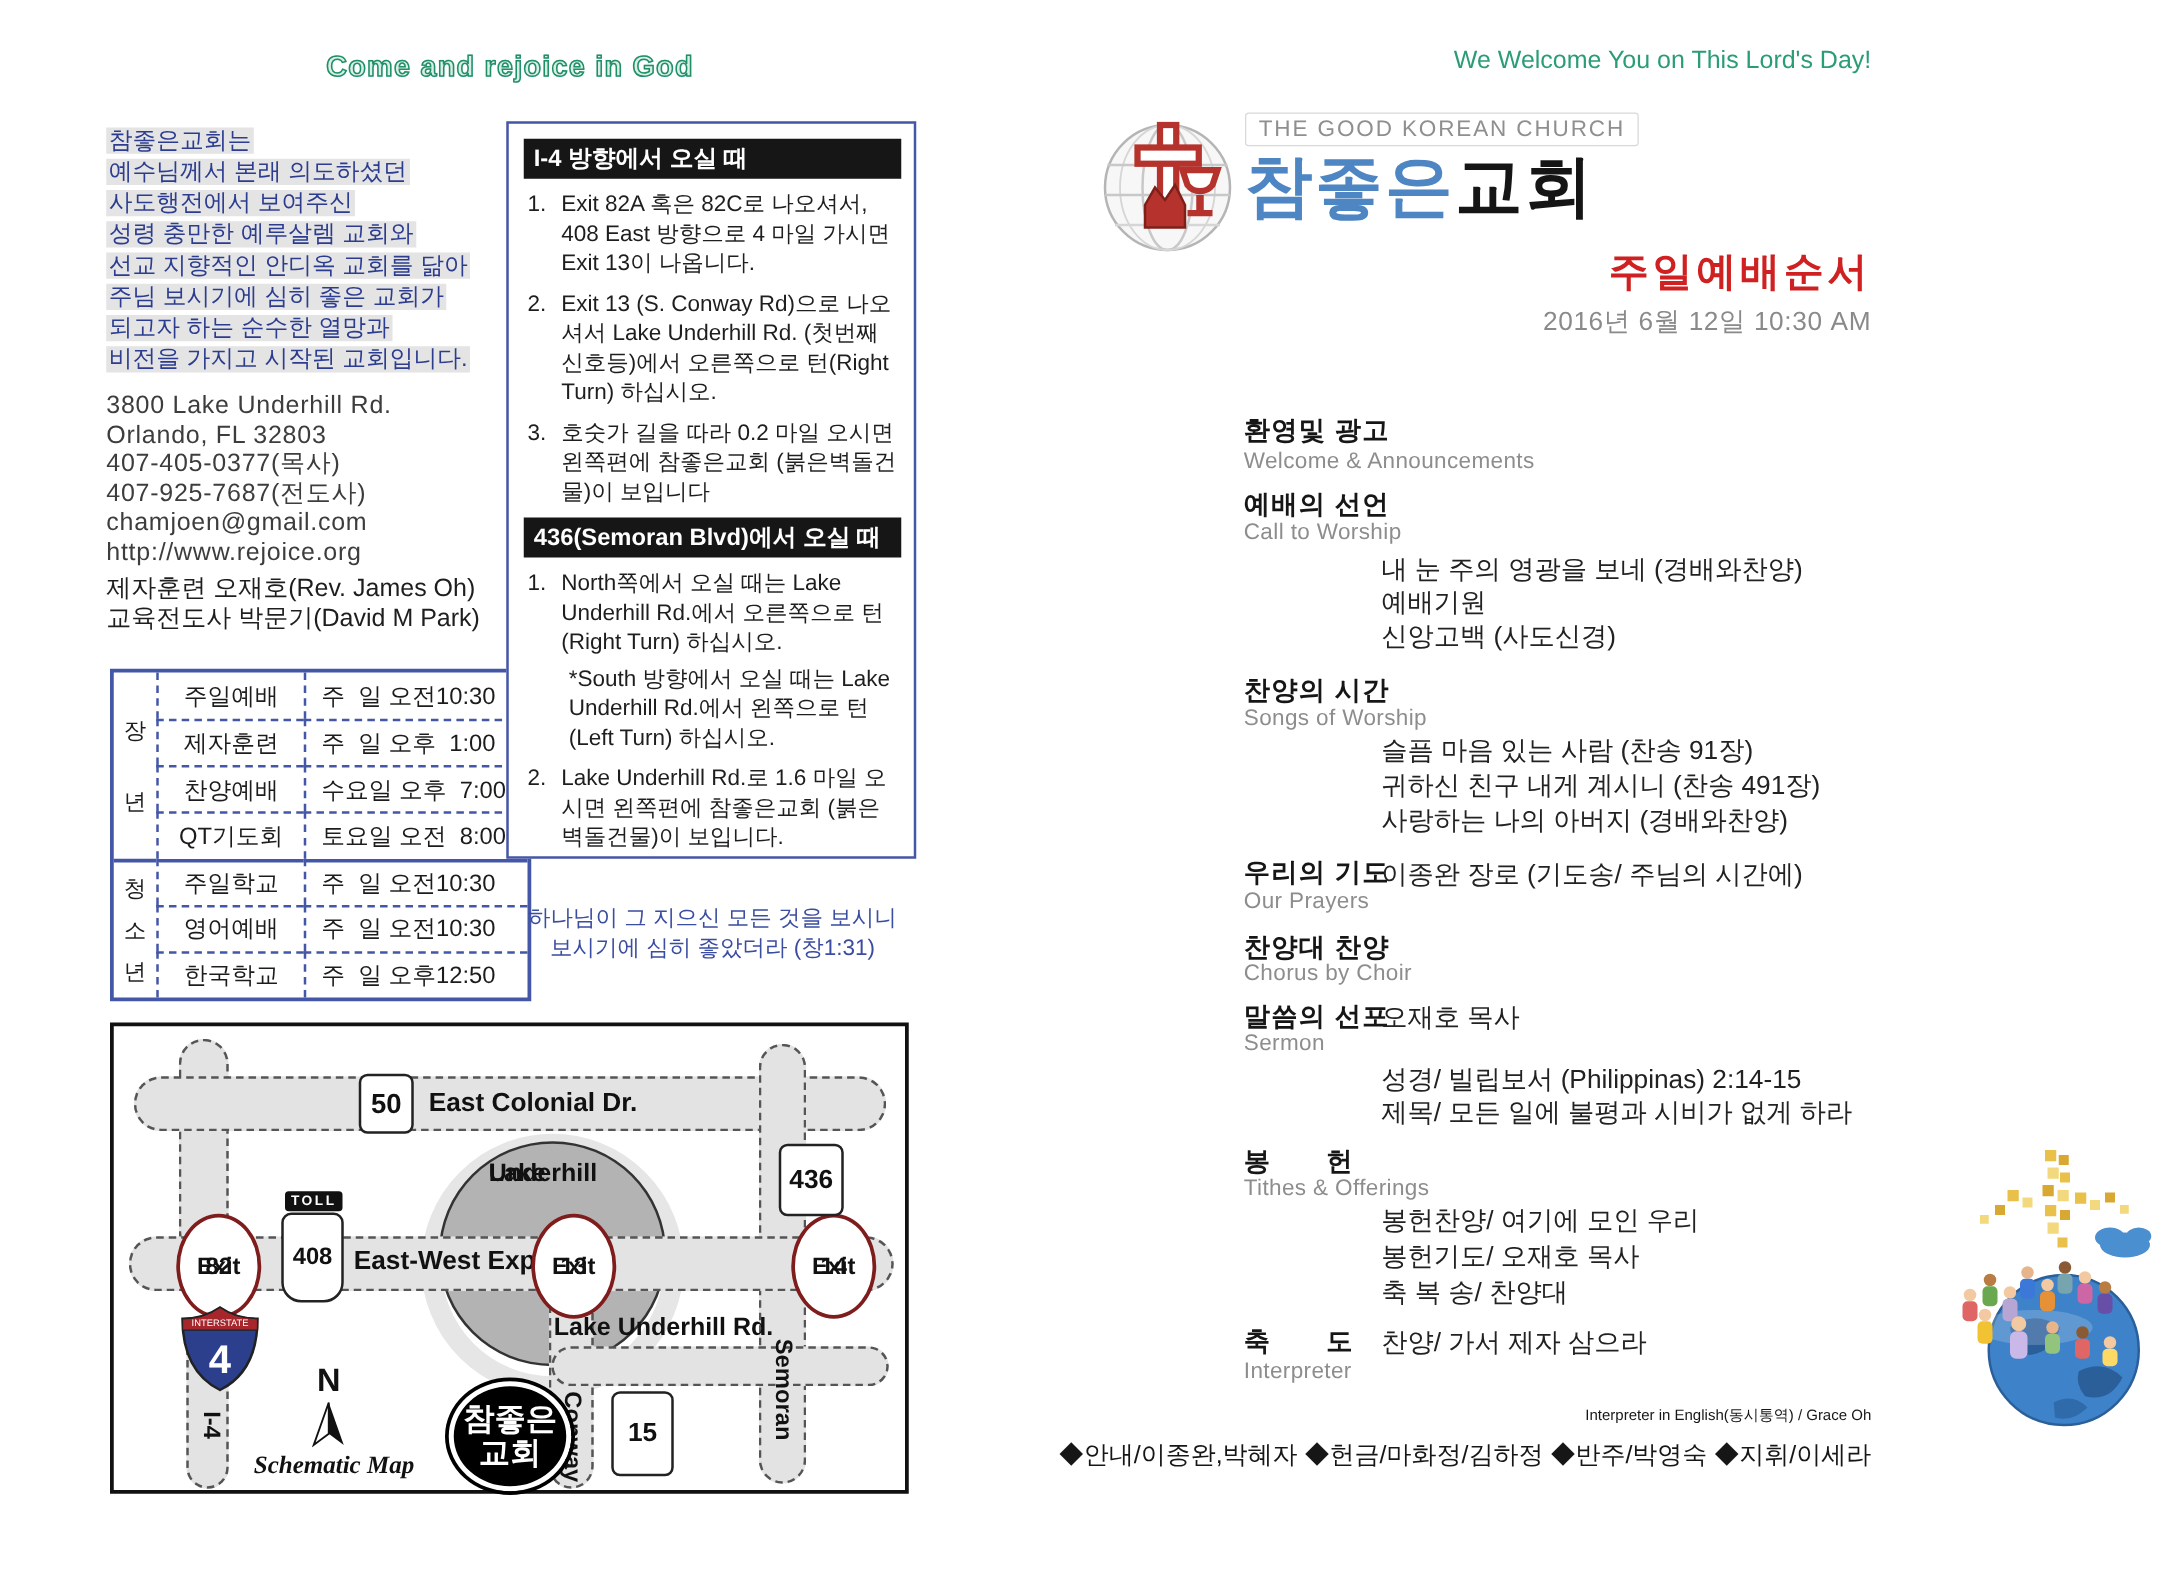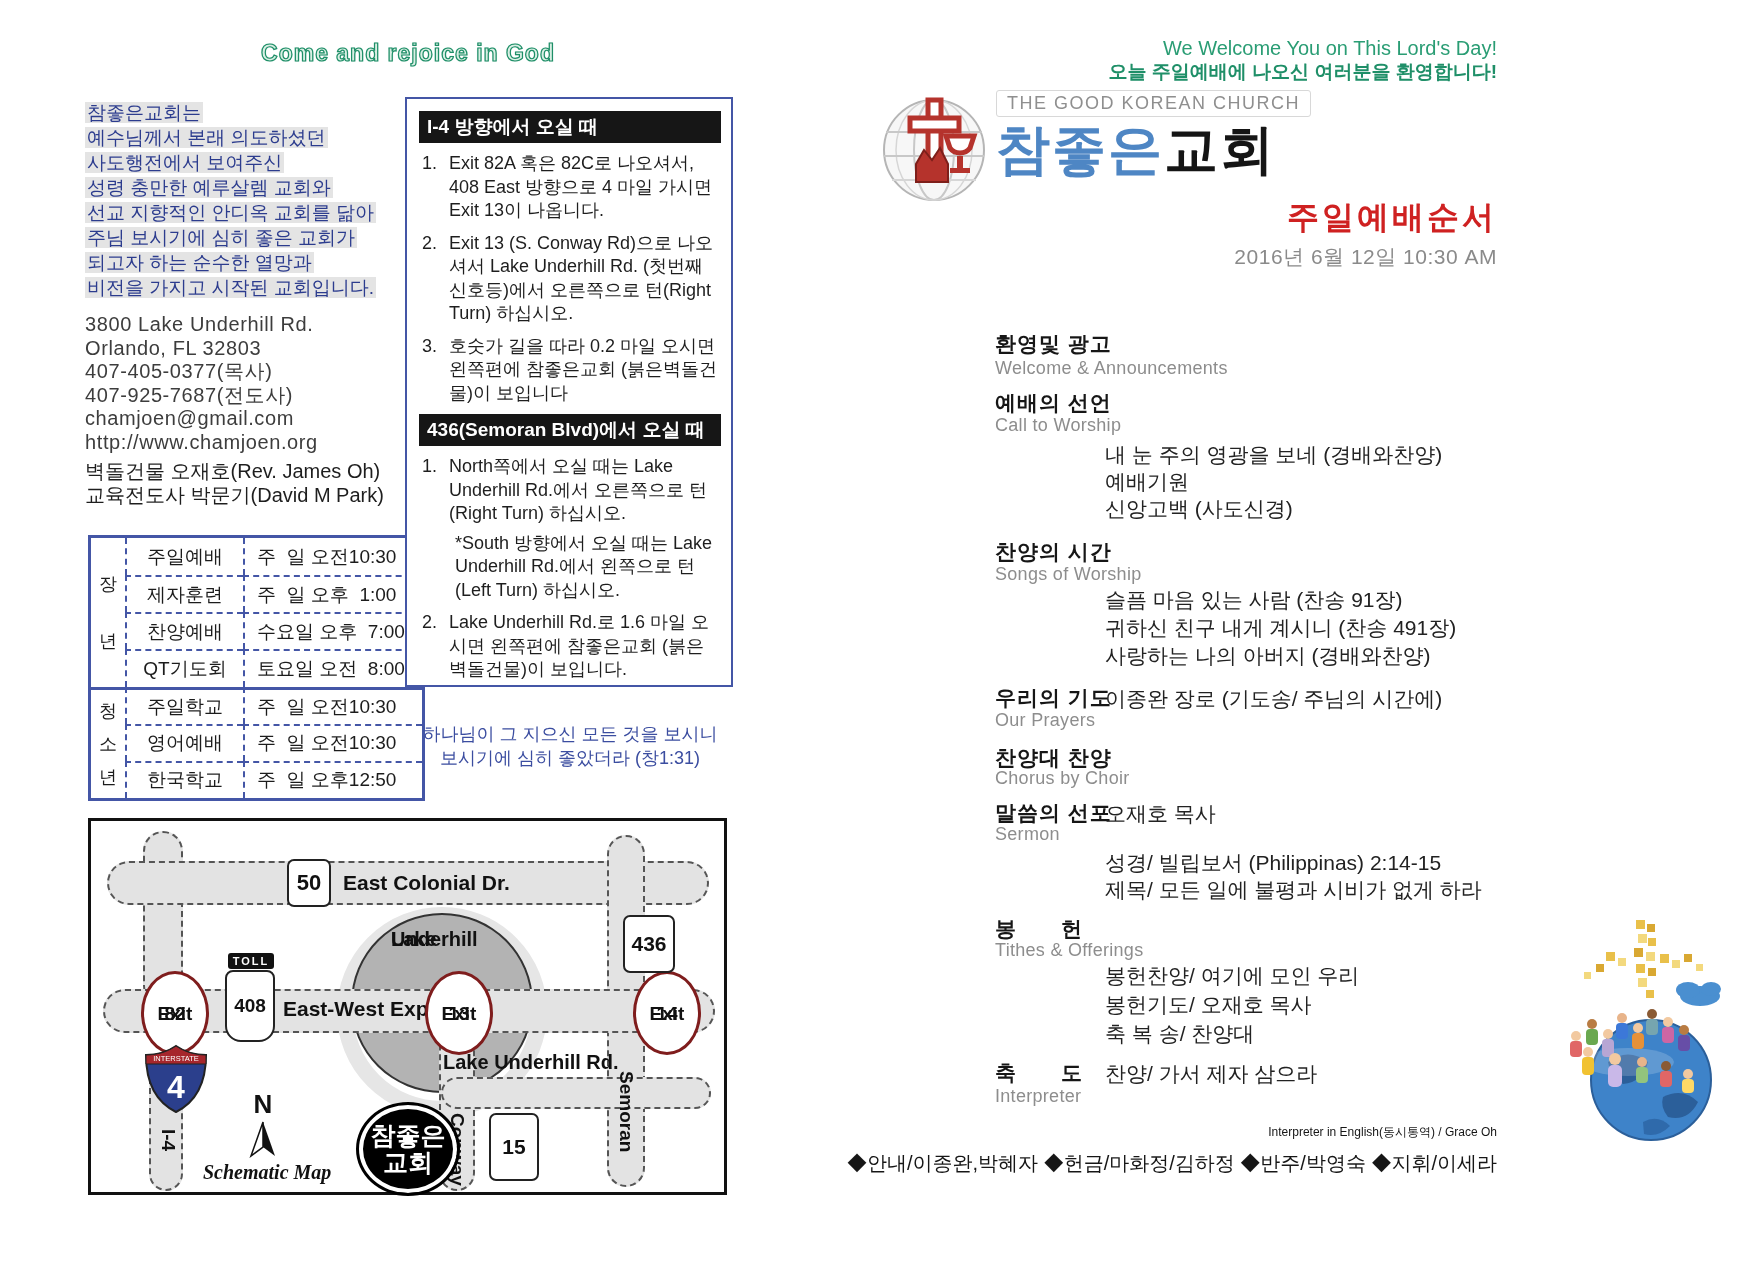--- a/index.html
+++ b/index.html
@@ -90,25 +90,25 @@
   <div><span>되고자 하는 순수한 열망과</span></div>
   <div><span>비전을 가지고 시작된 교회입니다.</span></div>
 </div>
 
 <div class="abs contact">
   <div>3800 Lake Underhill Rd.</div>
   <div>Orlando, FL 32803</div>
   <div>407-405-0377(목사)</div>
   <div>407-925-7687(전도사)</div>
   <div>chamjoen@gmail.com</div>
-  <div>http://www.chamjoen.org</div>
+  <div>http://www.rejoice.org</div>
 </div>
 
 <div class="abs staff">
-  <div>벽돌건물 오재호(Rev. James Oh)</div>
+  <div>제자훈련 오재호(Rev. James Oh)</div>
   <div>교육전도사 박문기(David M Park)</div>
 </div>
 
 <div class="abs sched">
   <div class="grp" style="grid-row:1/5;">
     <span>장</span>
       <span>년</span>
   </div>
   <div class="cell r1" style="grid-column:2;grid-row:1;">주일예배</div>
   <div class="cell r1 time pre" style="grid-column:3;grid-row:1;">주  일 오전10:30</div>
@@ -227,21 +227,20 @@
   <div class="mlabel" style="left:112px;top:340px;font-size:20px;font-style:italic;font-family:'Liberation Serif',serif;z-index:6;">Schematic Map</div>
 
   <div class="churchoval" style="left:268px;top:284px;width:98px;height:88px;">
     <div style="position:static;font-size:25px;line-height:27px;">참좋은</div>
     <div style="position:static;font-size:25px;line-height:27px;">교회</div>
   </div>
 </div>
 
 <div class="abs welcome">
   <div class="en">We Welcome You on This Lord's Day!</div>
-  <div class="ko">오늘 주일예배에 나오신 여러분을 환영합니다!</div>
 </div>
 
 <div class="abs logo">
   <svg width="112" height="118" viewBox="0 0 112 118">
     <circle cx="54" cy="60" r="50" fill="#f7f7f7" stroke="#b5b5b5" stroke-width="2"></circle>
     <ellipse cx="54" cy="60" rx="20" ry="50" fill="none" stroke="#c8c8c8" stroke-width="2"></ellipse>
     <ellipse cx="54" cy="60" rx="38" ry="50" fill="none" stroke="#d6d6d6" stroke-width="1.5"></ellipse>
     <line x1="6" y1="42" x2="102" y2="42" stroke="#c8c8c8" stroke-width="2"></line>
     <line x1="4" y1="66" x2="104" y2="66" stroke="#c8c8c8" stroke-width="2"></line>
     <line x1="12" y1="90" x2="96" y2="90" stroke="#d6d6d6" stroke-width="2"></line>

